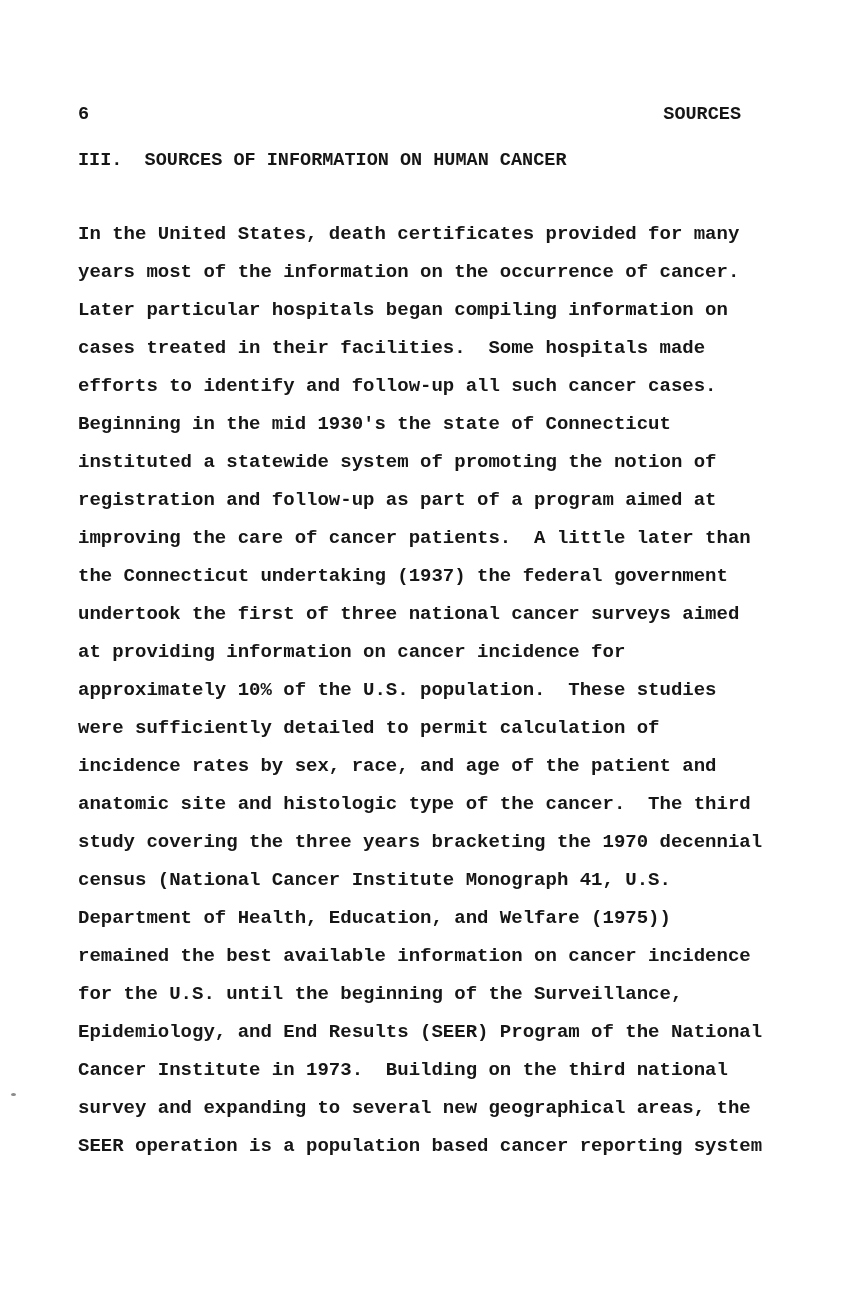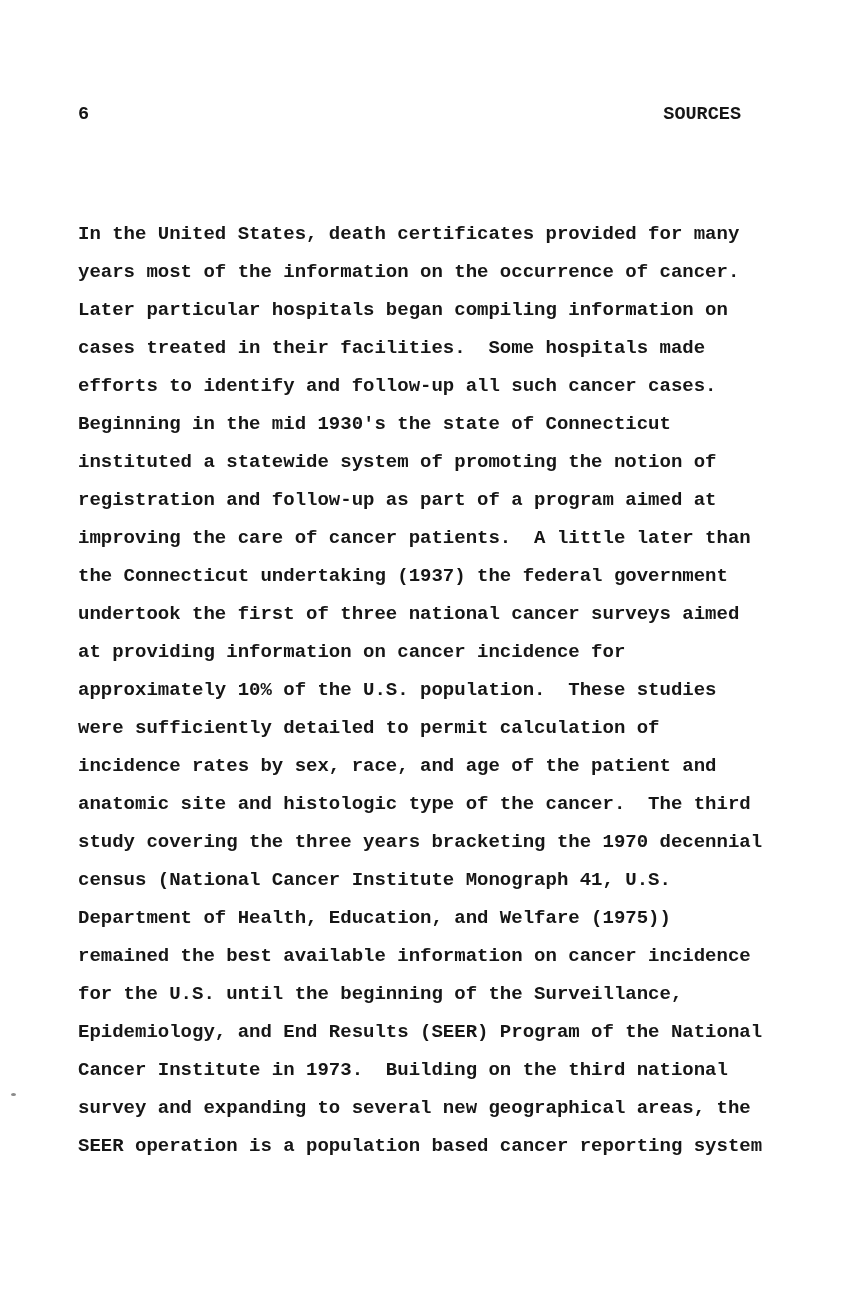--- a/index.html
+++ b/index.html
@@ -54,17 +54,18 @@
 </style>
 </head>
 <body>
 
 <div class="page">
   <div class="header-row">
     <span class="page-number">6</span>
     <span class="running-head">SOURCES</span>
   </div>
 
+  <div class="section-heading">III.  SOURCES OF INFORMATION ON HUMAN CANCER</div>
 
   <div class="body-text"><div class="body-line">In the United States, death certificates provided for many</div><div class="body-line">years most of the information on the occurrence of cancer.</div><div class="body-line">Later particular hospitals began compiling information on</div><div class="body-line">cases treated in their facilities.  Some hospitals made</div><div class="body-line">efforts to identify and follow-up all such cancer cases.</div><div class="body-line">Beginning in the mid 1930's the state of Connecticut</div><div class="body-line">instituted a statewide system of promoting the notion of</div><div class="body-line">registration and follow-up as part of a program aimed at</div><div class="body-line">improving the care of cancer patients.  A little later than</div><div class="body-line">the Connecticut undertaking (1937) the federal government</div><div class="body-line">undertook the first of three national cancer surveys aimed</div><div class="body-line">at providing information on cancer incidence for</div><div class="body-line">approximately 10% of the U.S. population.  These studies</div><div class="body-line">were sufficiently detailed to permit calculation of</div><div class="body-line">incidence rates by sex, race, and age of the patient and</div><div class="body-line">anatomic site and histologic type of the cancer.  The third</div><div class="body-line">study covering the three years bracketing the 1970 decennial</div><div class="body-line">census (National Cancer Institute Monograph 41, U.S.</div><div class="body-line">Department of Health, Education, and Welfare (1975))</div><div class="body-line">remained the best available information on cancer incidence</div><div class="body-line">for the U.S. until the beginning of the Surveillance,</div><div class="body-line">Epidemiology, and End Results (SEER) Program of the National</div><div class="body-line">Cancer Institute in 1973.  Building on the third national</div><div class="body-line">survey and expanding to several new geographical areas, the</div><div class="body-line">SEER operation is a population based cancer reporting system</div></div>
 
   <div class="speck"></div>
 </div>
 
 </body></html>

